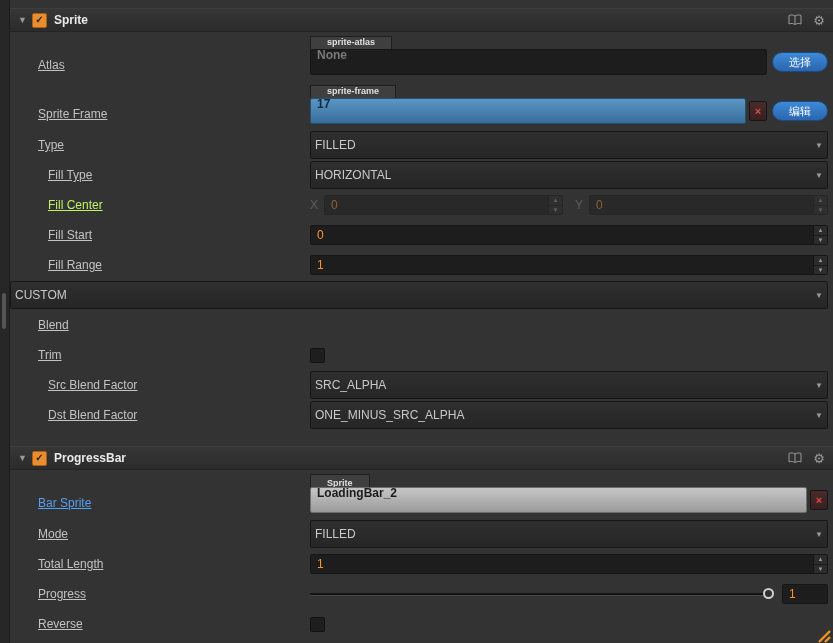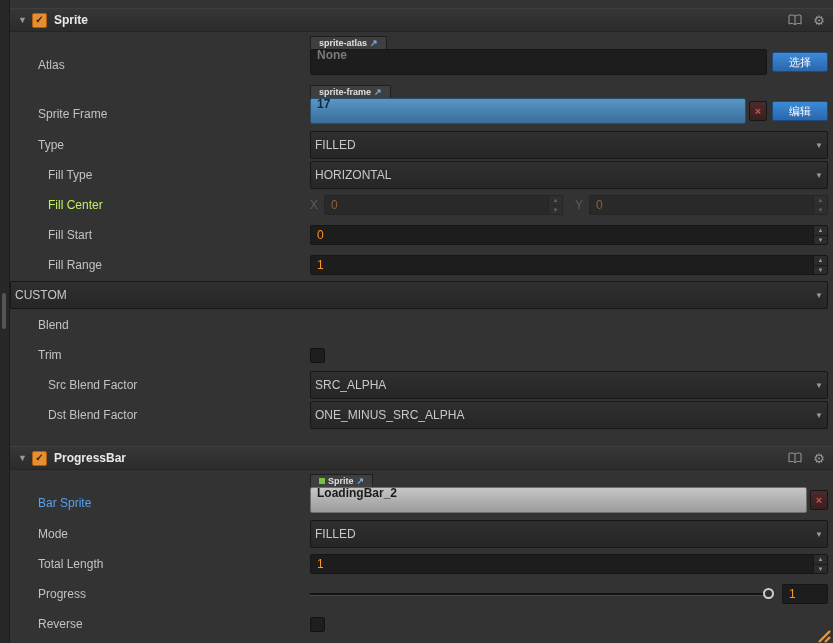--- a/index.html
+++ b/index.html
@@ -23,43 +23,43 @@
   .checkbox .check{display:none;font-size:10px;color:#252525;font-weight:bold;line-height:1;}
   .checkbox.on .check{display:block;}
   .comp-header .checkbox{margin:0 7px 0 1px;}
   .comp-title{font-weight:bold;color:#e9e9e9;}
   .spacer{flex:1;}
   .hicon{color:#9a9a9a;margin-left:11px;display:flex;align-items:center;cursor:pointer;}
   .gear{font-size:13px;line-height:1;}
 
   
   .row{display:flex;align-items:center;height:30px;flex-shrink:0;}
-  .row .label, .block .label{width:300px;box-sizing:border-box;padding-left:28px;color:#c2c2c2;flex-shrink:0;}
+  .row .label, .block .label{width:300px;box-sizing:border-box;padding-left:28px;color:#c2c2c2;flex-shrink:0;text-decoration:underline;}
   .row.indent .label{padding-left:38px;}
   .ctrl{flex:1;display:flex;align-items:center;margin-right:5px;min-width:0;}
 
   
   .block{display:flex;margin:4px 0 6px;flex-shrink:0;}
   .block .label{line-height:20px;align-self:flex-end;}
   .ctrl-stack{flex:1;margin-right:5px;min-width:0;}
   .badge-line{height:13px;display:flex;align-items:flex-end;}
   .badge{display:inline-flex;align-items:center;gap:3px;background:#3f3f3f;border:1px solid #1f1f1f;border-bottom:none;
-    padding:0 8px;font-size:9px;font-weight:bold;color:#e0e0e0;height:13px;box-sizing:border-box;cursor:pointer;}
+    padding:0 16px;font-size:9px;font-weight:bold;color:#e0e0e0;height:13px;box-sizing:border-box;cursor:pointer;flex-direction:column;}
   .ext{color:#6db3f2;font-size:9px;font-weight:bold;}
   .gsq{width:6px;height:6px;background:#7ac143;display:inline-block;}
   .field-line{display:flex;align-items:center;}
 
   .ref-field{flex:1;height:20px;box-sizing:border-box;border:1px solid #161616;border-radius:2px;
     background:#1d1d1d;display:flex;align-items:flex-end;padding:12px 6px;min-width:0;}
   .ref-field.empty{color:#7a7a7a;font-weight:bold;}
   .ref-field.selected{background:linear-gradient(#5a96c4,#3a6d9a);border-color:#27506f;color:#102a40;font-weight:bold;}
   .ref-field.object{background:linear-gradient(#c6c6c6,#9b9b9b);border-color:#6e6e6e;color:#1b1b1b;font-weight:bold;}
 
   .blue-btn{width:56px;height:20px;margin-left:5px;flex-shrink:0;background:linear-gradient(#3d8ad8,#2a66ad);
-    border:1px solid #1d4a80;border-radius:2px;color:#fff;font-size:11px;font-family:inherit;padding:0;cursor:pointer;}
+    border:1px solid #1d4a80;border-radius:10px;color:#fff;font-size:11px;font-family:inherit;padding:0;cursor:pointer;}
   .x-btn{width:18px;height:20px;margin-left:3px;flex-shrink:0;background:linear-gradient(#4a2b2b,#372020);
     border:1px solid #161616;border-radius:2px;color:#e04b4b;font-weight:bold;font-size:11px;line-height:1;
     font-family:inherit;padding:0;cursor:pointer;}
 
   .dropdown{flex:1;height:28px;box-sizing:border-box;border:1px solid #161616;border-radius:2px;
     background:linear-gradient(#2f2f2f,#262626);display:flex;align-items:center;padding:0 4px;cursor:pointer;min-width:0;}
   .dd-text{flex:1;color:#c8c8c8;}
   .dd-arrow{font-size:8px;color:#9a9a9a;}
 
   .num-field{flex:1;height:20px;box-sizing:border-box;border:1px solid #161616;border-radius:2px;

